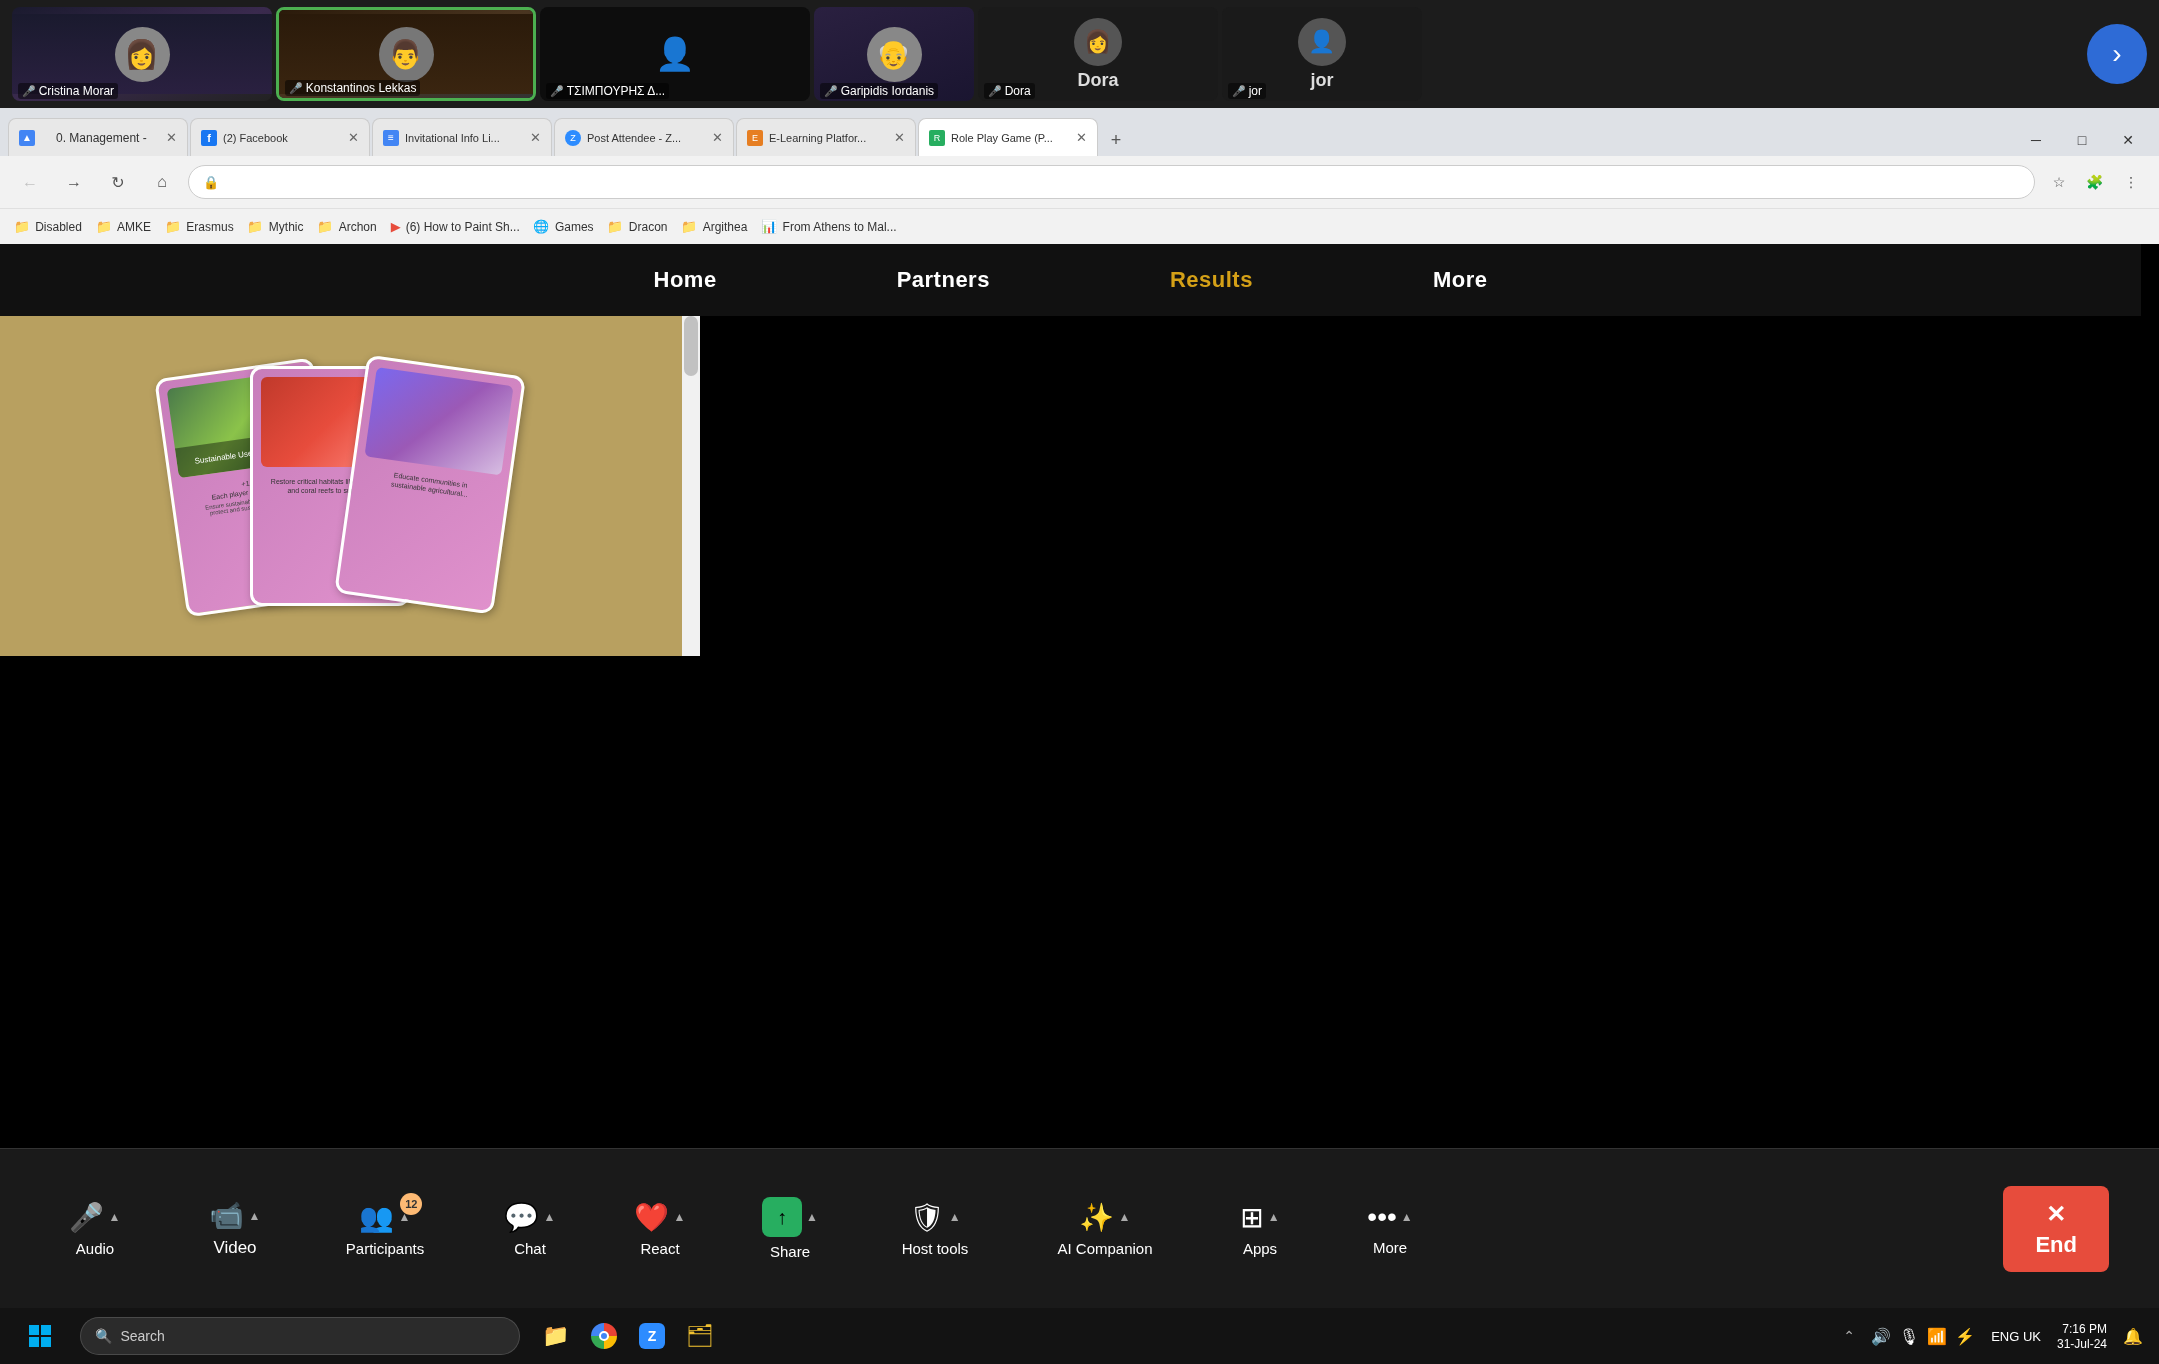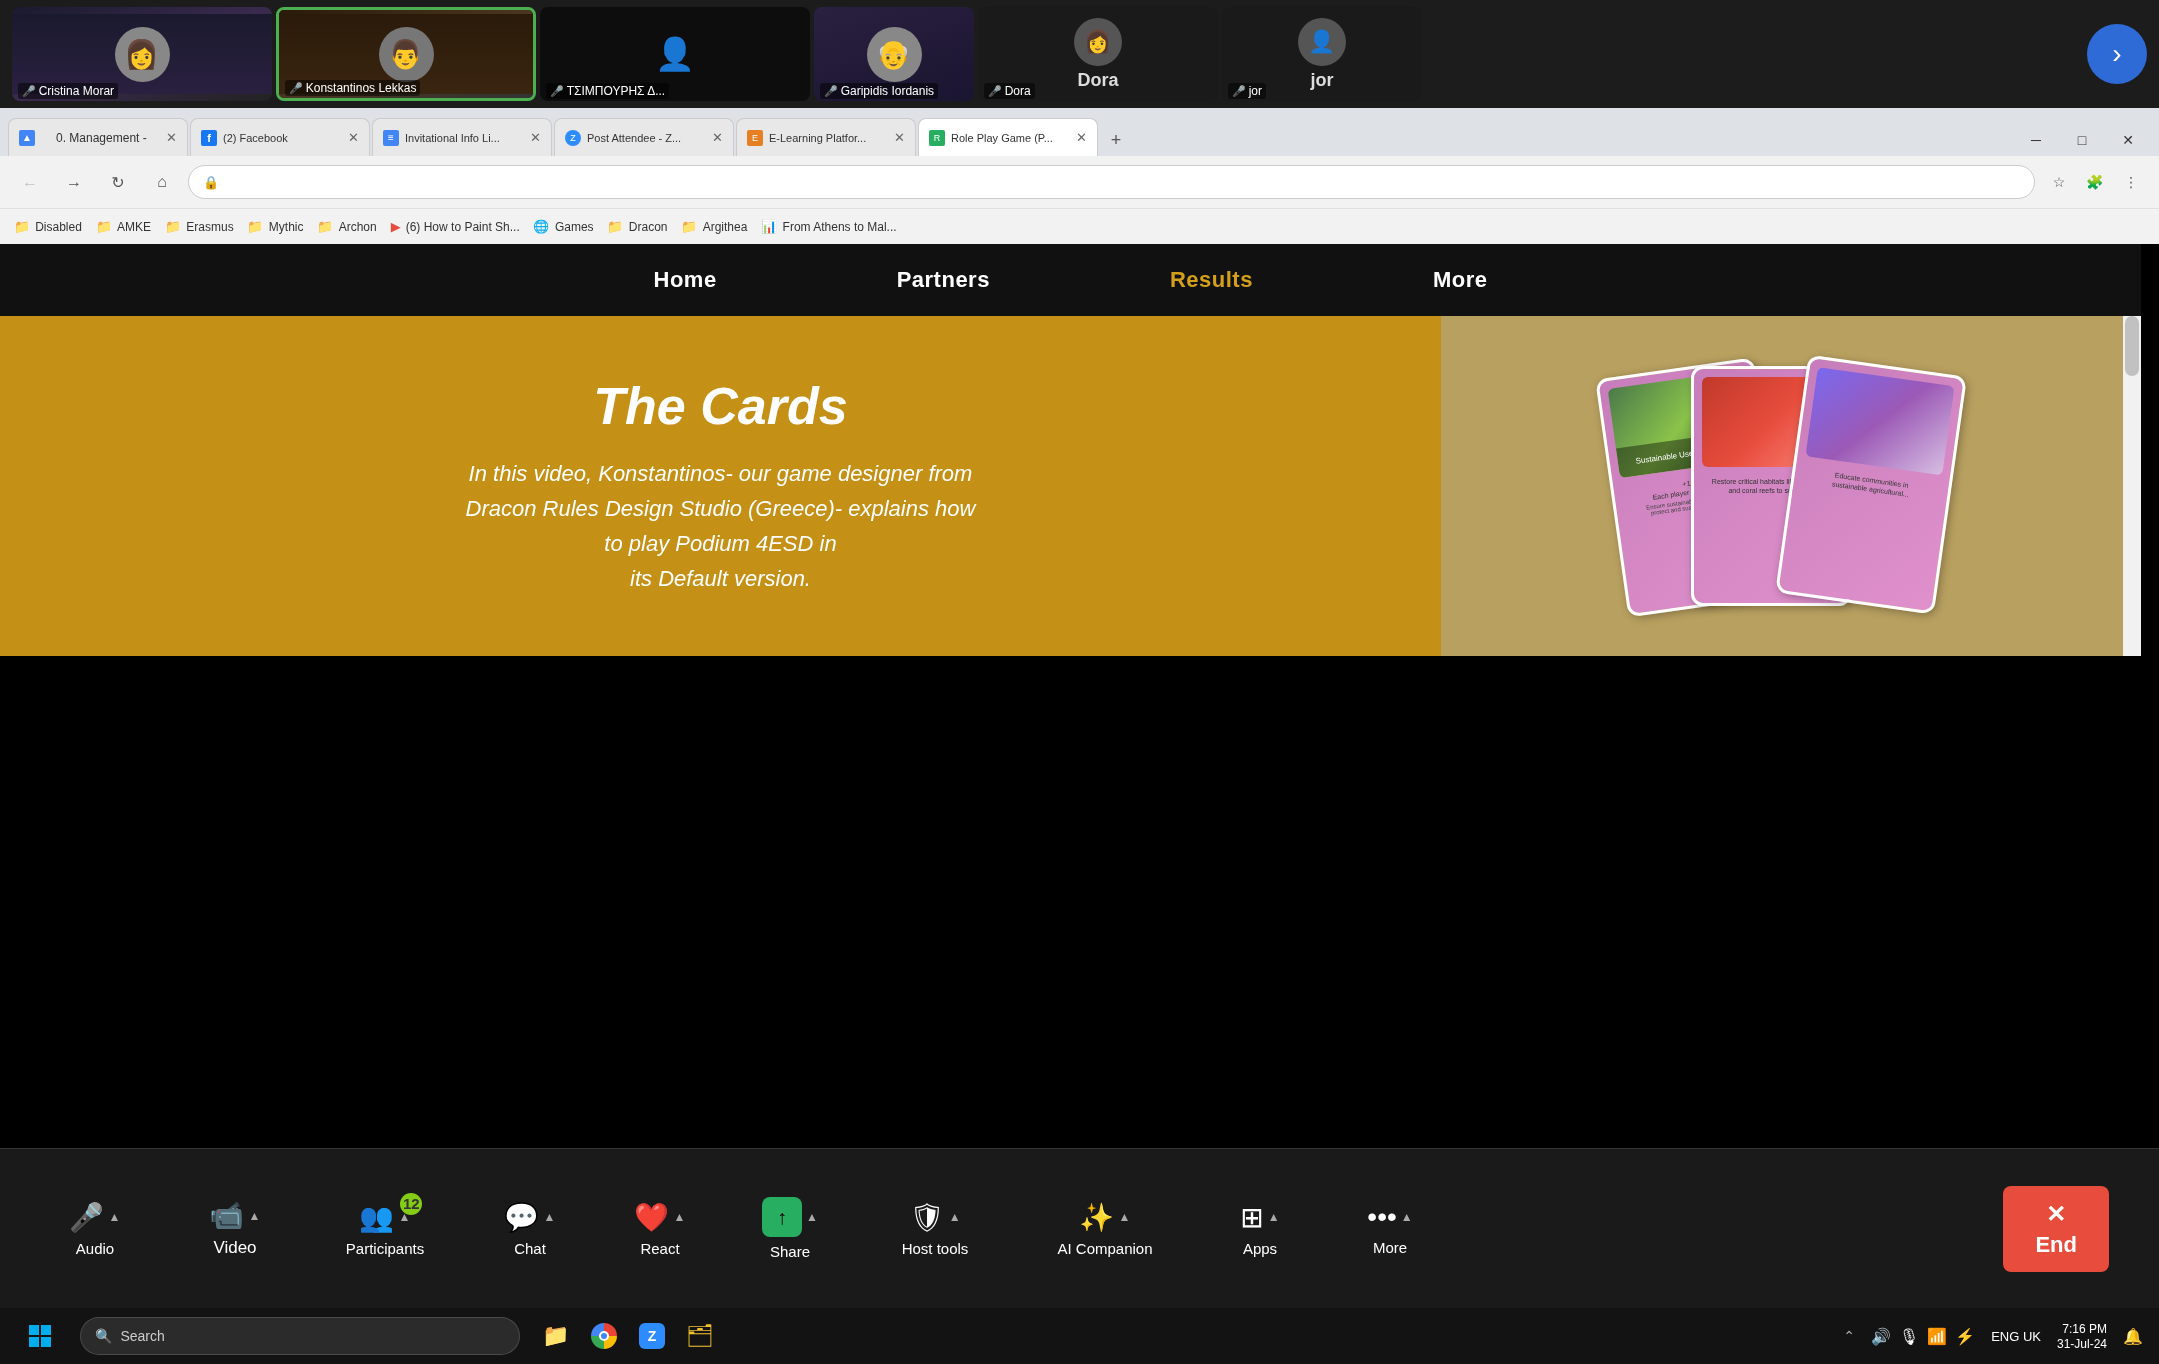--- a/index.html
+++ b/index.html
@@ -345,24 +345,20 @@
   <div class="site-nav">
     <div class="site-nav-item">Home</div>
     <div class="site-nav-item">Partners</div>
     <div class="site-nav-item active" style="color:#d4a017;">Results</div>
     <div class="site-nav-item">More</div>
   </div>
 
 
   <div class="cards-section">
 
-    <div class="cards-left">
-      <div class="cards-left-title">The Cards</div>
-      <div class="cards-left-desc">In this video, Konstantinos- our game designer from<br>Dracon Rules Design Studio (Greece)- explains how<br>to play Podium 4ESD in<br>its Default version.</div>
-    </div>
 
     <div class="cards-right">
       <div style="display:flex;align-items:center;justify-content:center;width:100%;height:100%;padding:20px;gap:-30px;">
 
         <div style="display:flex;align-items:center;transform:rotate(-8deg);margin-right:-60px;z-index:1;">
           <div class="game-card">
             <div class="game-card-img wetland" style="width:100%;height:90px;border-radius:6px;background:linear-gradient(135deg,#4a7a4a,#8bc34a,#2d5a2d);position:relative;overflow:hidden;">
               <div style="position:absolute;bottom:0;left:0;right:0;height:30px;background:rgba(0,0,0,0.4);display:flex;align-items:center;justify-content:center;">
                 <span style="font-size:8px;color:#fff;text-align:center;">Sustainable Use of Wetlands</span>
               </div>
@@ -407,21 +403,21 @@
     <div style="display:flex;align-items:center;gap:4px;">
       <span style="font-size:28px;color:#fff;">📹</span>
       <span style="font-size:12px;color:#aaa;">▲</span>
     </div>
     <span style="font-size:17px;color:#fff;">Video</span>
   </div>
 
   <div style="display:flex;flex-direction:column;align-items:center;gap:6px;min-width:110px;position:relative;">
     <div style="display:flex;align-items:center;gap:4px;position:relative;">
       <span style="font-size:28px;color:#fff;">👥</span>
-      <div style="position:absolute;top:-8px;right:-12px;background:#84cc16;color:#333;border-radius:50%;width:22px;height:22px;font-size:15px;display:flex;align-items:center;justify-content:center;font-weight:700;">12</div>
+      <div style="position:absolute;top:-8px;right:-12px;background:#fdba74;color:#333;border-radius:50%;width:22px;height:22px;font-size:11px;display:flex;align-items:center;justify-content:center;font-weight:700;">12</div>
       <span style="font-size:12px;color:#aaa;">▲</span>
     </div>
     <span style="font-size:15px;color:#fff;">Participants</span>
   </div>
 
   <div style="display:flex;flex-direction:column;align-items:center;gap:6px;min-width:80px;">
     <div style="display:flex;align-items:center;gap:4px;">
       <span style="font-size:28px;color:#fff;">💬</span>
       <span style="font-size:12px;color:#aaa;">▲</span>
     </div>

